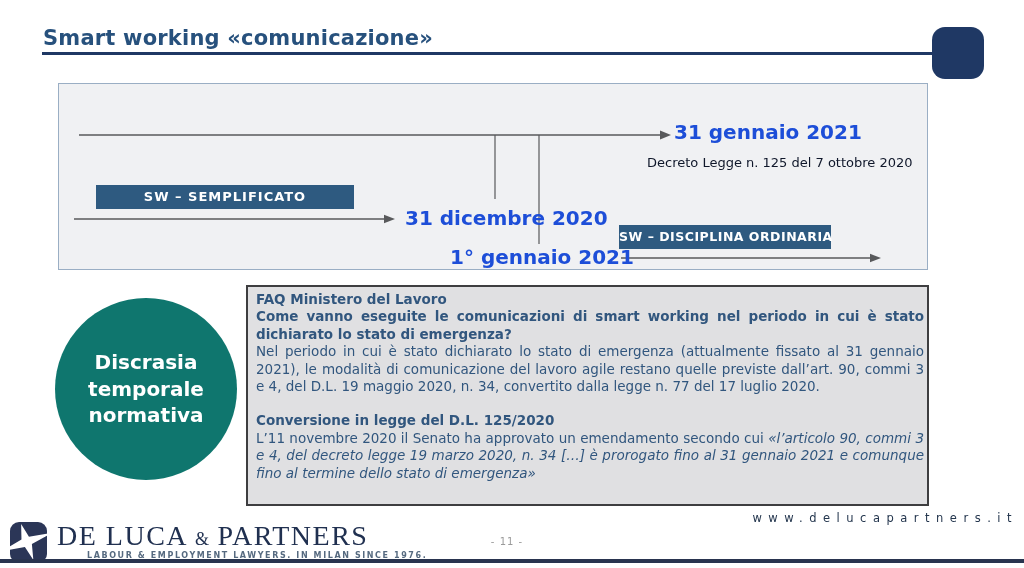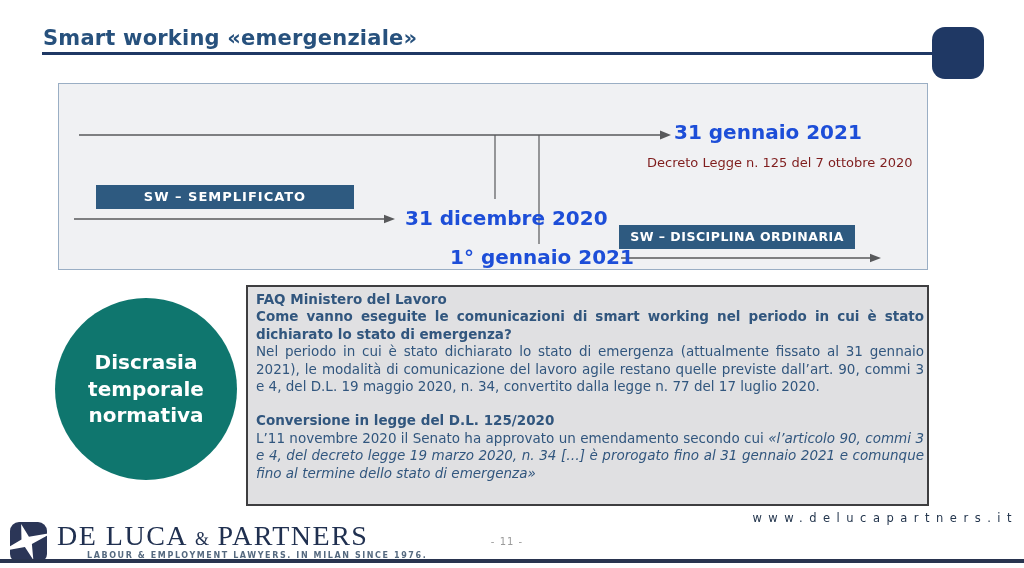--- a/index.html
+++ b/index.html
@@ -25,29 +25,29 @@
   }
   .stato{
     left:313px;top:11px;width:277px;height:23px;line-height:23px;
     background:#D3D5D8;color:#E01219;font-size:13px;letter-spacing:.6px;
   }
   .swbox{
     height:24px;line-height:24px;background:#2E5A80;color:#ffffff;
     font-size:13px;letter-spacing:1px;
   }
   .sw-sempl{left:37px;top:101px;width:258px;}
-  .sw-ordin{left:560px;top:141px;width:236px;font-size:12.5px;letter-spacing:.5px;}
+  .sw-ordin{left:560px;top:141px;width:212px;font-size:12.5px;letter-spacing:.5px;}
   .tl-date{
     position:absolute;font-size:20px;font-weight:bold;color:#1d4ed8;white-space:nowrap;
   }
   .d-jan31{left:615px;top:36px;}
   .d-dec31{left:346px;top:122px;}
   .d-jan1{left:391px;top:161px;}
   .decreto{
-    position:absolute;left:588px;top:71px;font-size:13px;color:#7f1d1d;white-space:nowrap;
+    position:absolute;left:588px;top:71px;font-size:13px;color:#0f172a;white-space:nowrap;
   }
   
   .circle{
     position:absolute;left:55px;top:298px;width:182px;height:182px;border-radius:50%;
     background:#0f766e;display:flex;align-items:center;justify-content:center;
     text-align:center;color:#ffffff;font-weight:bold;font-size:20px;line-height:1.32;
   }
   
   .faq{
     position:absolute;left:246px;top:285px;width:683px;height:221px;box-sizing:border-box;
@@ -77,21 +77,21 @@
     position:absolute;right:6px;top:511px;font-size:11.5px;color:#24364E;
     letter-spacing:6.5px;white-space:nowrap;
   }
   .bottom-bar{position:absolute;left:0;top:559px;width:1024px;height:4px;background:#29344F;}
 </style>
 </head>
 <body>
 
 <div class="slide">
 
-  <div class="title">Smart working «emergenziale»</div>
+  <div class="title">Smart working «comunicazione»</div>
   <div class="title-rule"></div>
   <div class="title-cap"></div>
 
   <div class="tl-box">
     <svg class="tl-svg" width="868" height="185" viewBox="0 0 868 185">
 
       <g>
         <line x1="20" y1="51" x2="604" y2="51" stroke="#58595B" stroke-width="1.6"></line>
         <polygon points="612,51 601,46.5 601,55.5" fill="#58595B"></polygon>
       </g>

